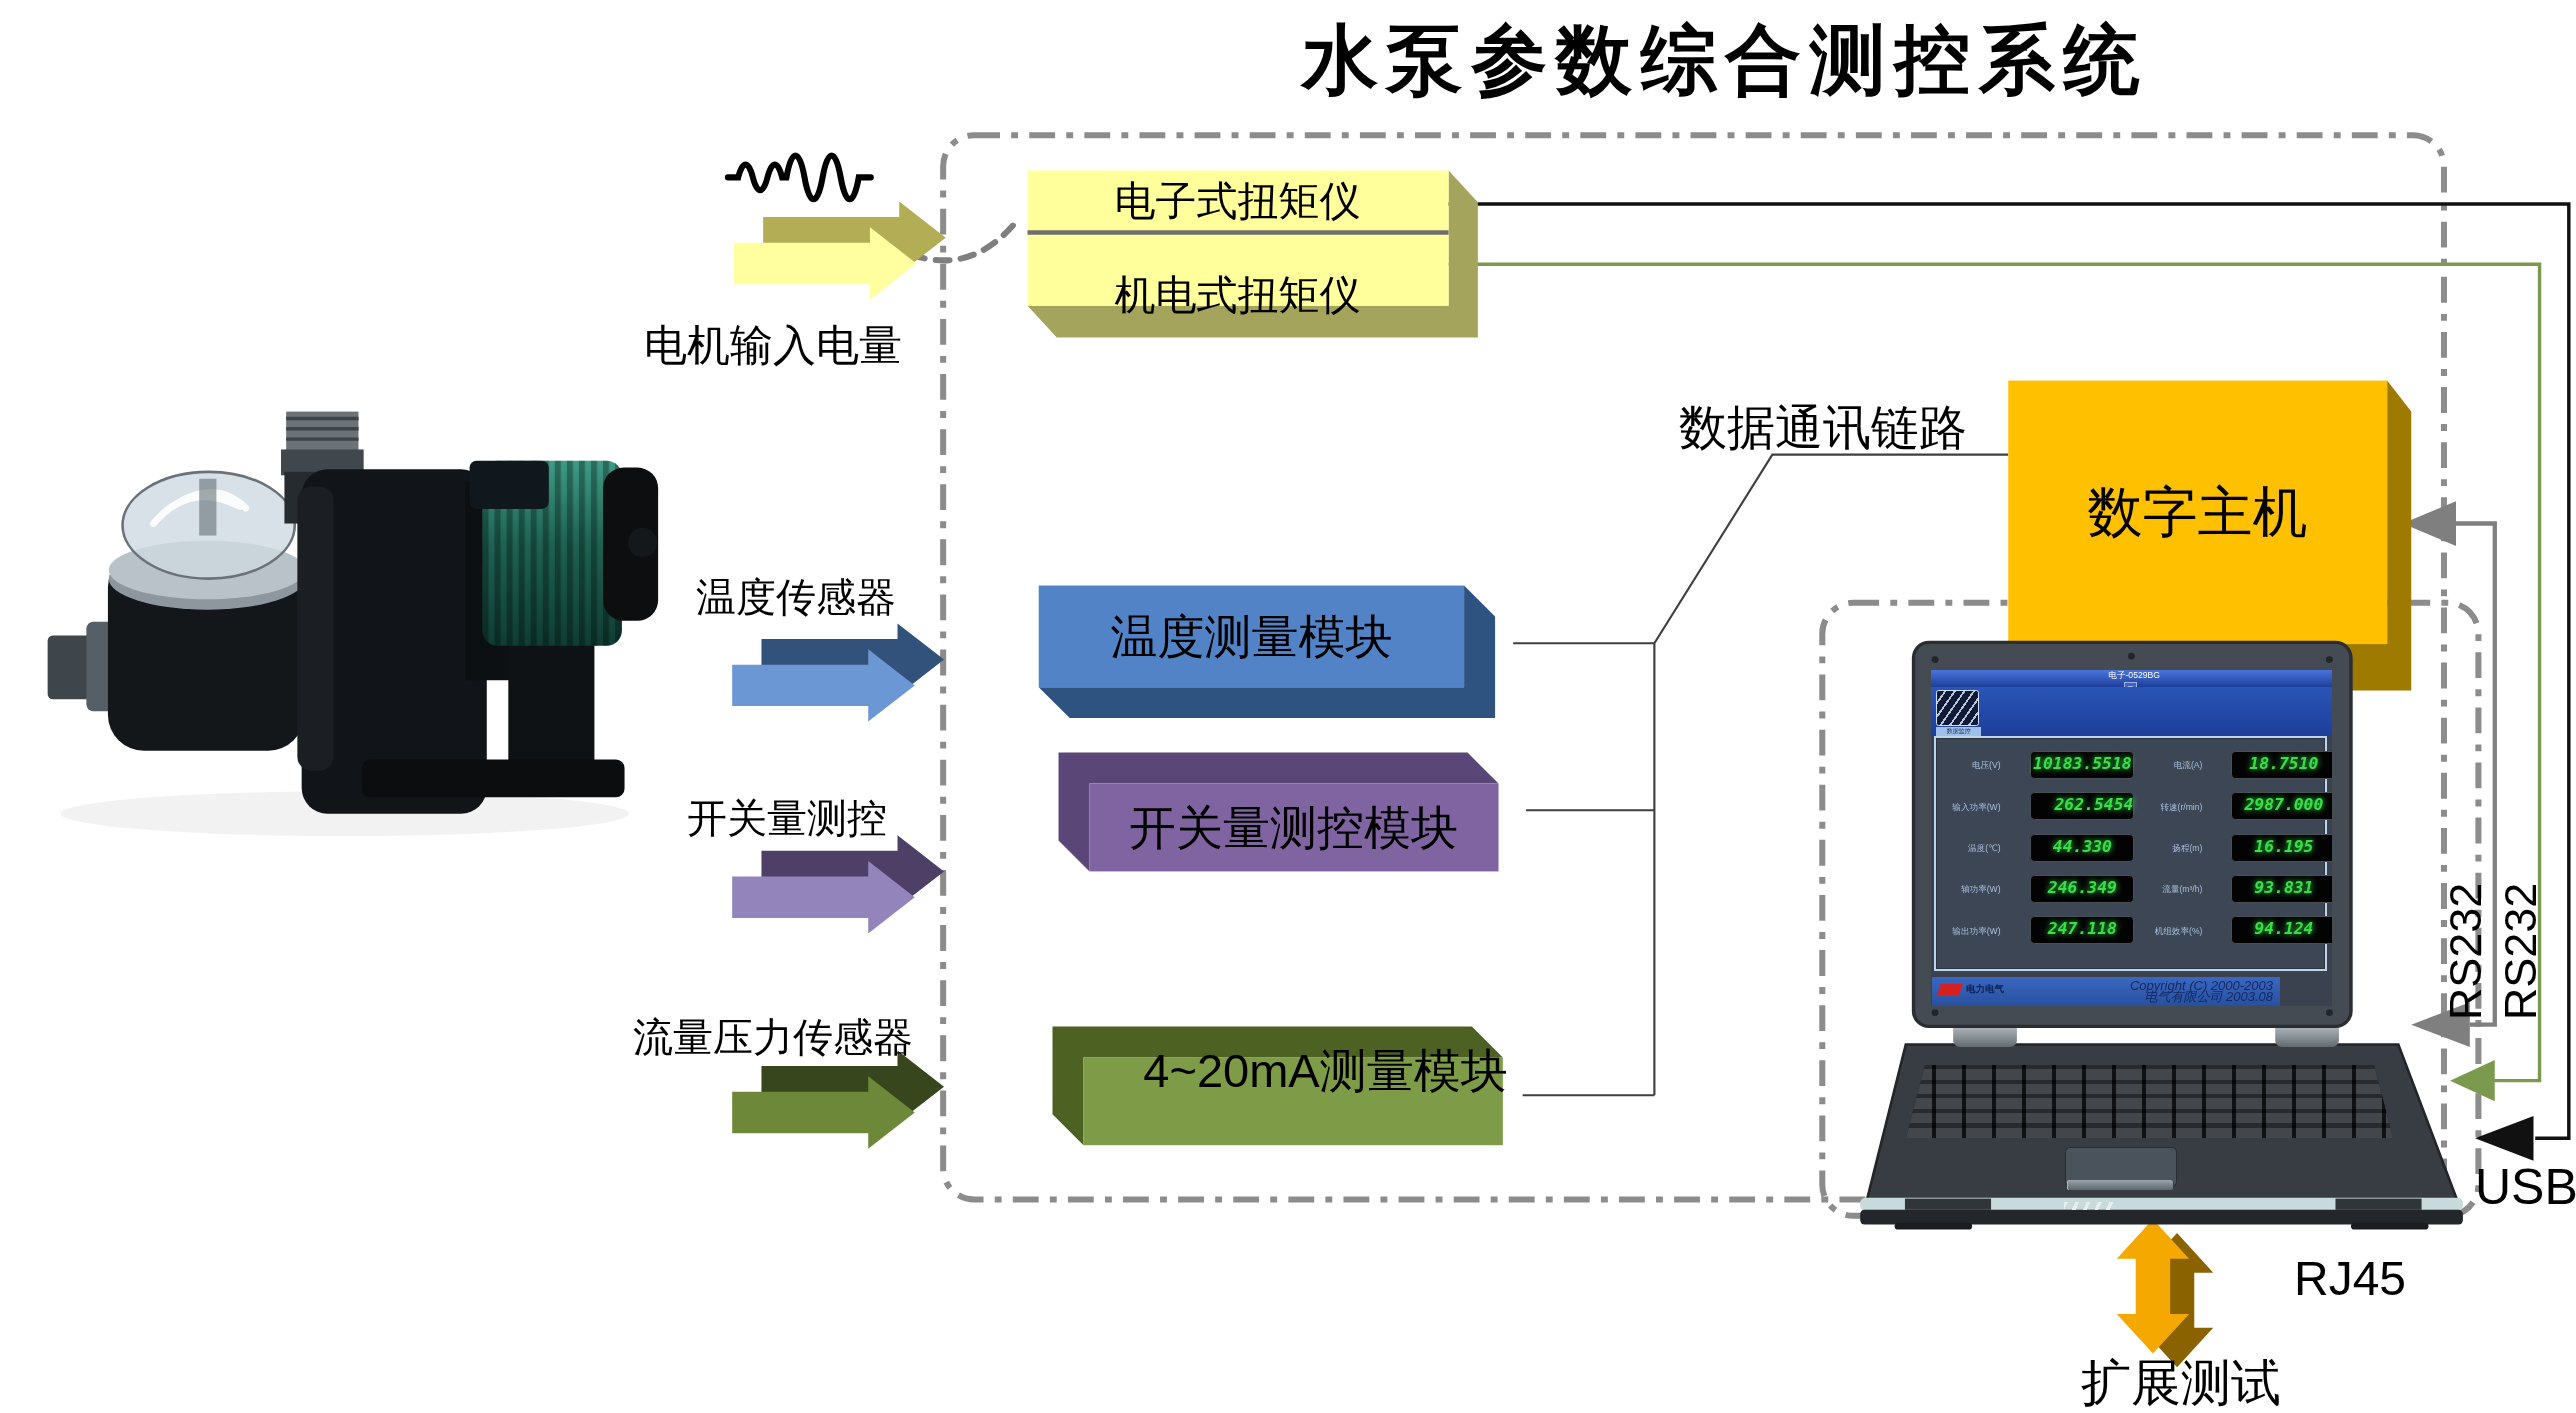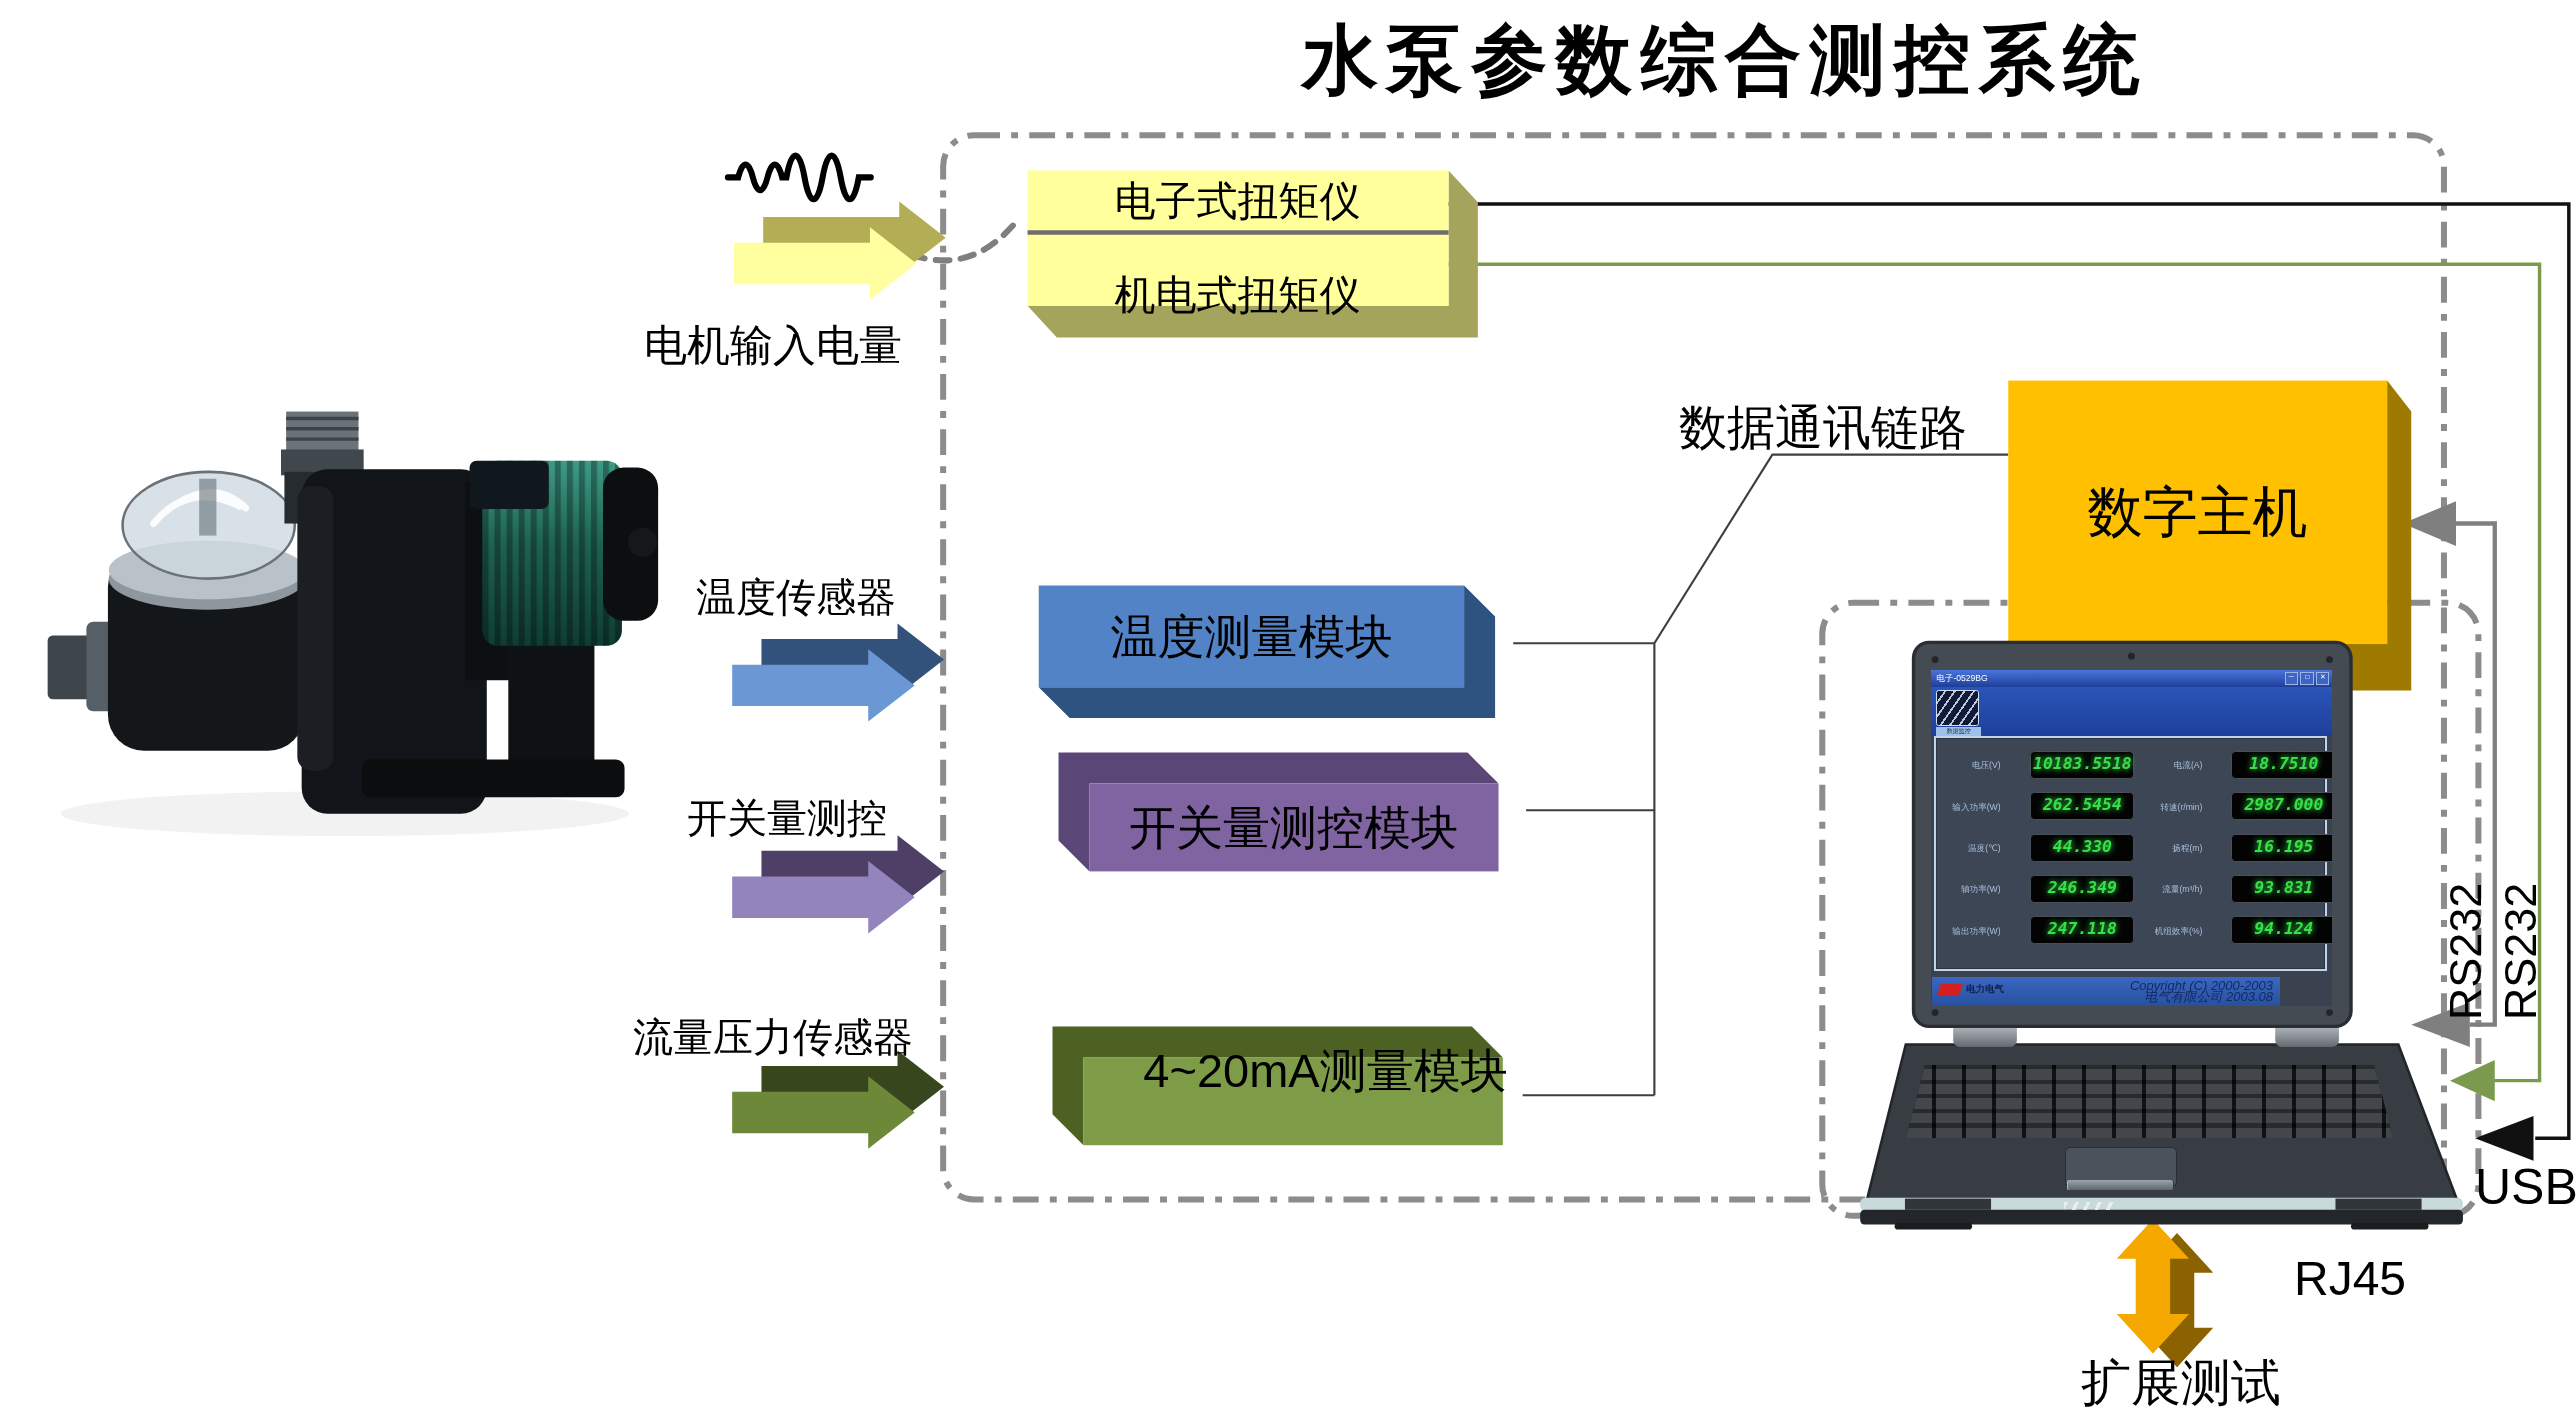--- a/index.html
+++ b/index.html
@@ -13,21 +13,21 @@
   .lbl50{font-size:43px;}
   .box-text{font-size:47px;}
   .torque-text{font-size:41px;}
   .host-text{font-size:55px;}
   .rot90{transform:rotate(-90deg);}
   .port{font-size:48px;}
   
   #screen{position:absolute;left:1931px;top:670px;width:401px;height:336px;z-index:2;
           background:#3A4250;overflow:hidden;}
   .titlebar{position:absolute;left:0;top:0;width:100%;height:17px;
-            background:linear-gradient(#4a74dc,#1d3f9a);display:flex;align-items:center;}
+            background:linear-gradient(#4a74dc,#1d3f9a);display:flex;align-items:center;flex-direction:column;}
   .titlebar .wt{font-size:8.6px;color:#fff;padding-left:5.2px;flex:1;filter:blur(0.3px);}
   .wbtn{width:11.2px;height:10.3px;margin-right:2.6px;background:#3e64c4;border:0.9px solid #9fb4e4;
         color:#fff;font-size:6.9px;line-height:8.6px;text-align:center;}
   .appband{position:absolute;left:0;top:17px;width:100%;height:49px;
            background:linear-gradient(#2b55b8,#1d3f9a);}
   .appicon{position:absolute;left:5.2px;top:2.6px;width:41px;height:34px;background:#0e1b3a;
            border:1.7px solid #cfe0f4;border-radius:2.6px;
            background-image:repeating-linear-gradient(125deg,transparent 0 6px,rgba(255,255,255,.75) 6px 7.8px);}
   .appcap{position:absolute;left:5.2px;top:40px;width:45px;height:8.6px;background:#9fc0ea;
           font-size:6px;color:#123;text-align:center;line-height:8.6px;filter:blur(0.3px);}
@@ -231,21 +231,21 @@
   </div>
   <div class="appband">
     <div class="appicon"></div>
     <div class="appcap">数据监控</div>
   </div>
   <div class="scontent">
 
     <div class="ledrow-label" style="left:5.2px;top:22.4px;">电压(V)</div>
     <div class="led" style="left:71px;top:13px;width:102px;">10183.5518</div>
     <div class="ledrow-label" style="left:5.2px;top:64px;">输入功率(W)</div>
-    <div class="led" style="left:71px;top:54px;width:102px;">262.5454</div>
+    <div class="led" style="left:71px;top:54px;width:102px;text-align:right;">262.5454</div>
     <div class="ledrow-label" style="left:5.2px;top:105px;">温度(℃)</div>
     <div class="led" style="left:71px;top:96px;width:102px;">44.330</div>
     <div class="ledrow-label" style="left:5.2px;top:146px;">轴功率(W)</div>
     <div class="led" style="left:71px;top:137px;width:102px;">246.349</div>
     <div class="ledrow-label" style="left:5.2px;top:188px;">输出功率(W)</div>
     <div class="led" style="left:71px;top:178px;width:102px;">247.118</div>
 
     <div class="ledrow-label" style="left:207px;top:22.4px;">电流(A)</div>
     <div class="led" style="left:272px;top:13px;width:103px;">18.7510</div>
     <div class="ledrow-label" style="left:207px;top:64px;">转速(r/min)</div>

